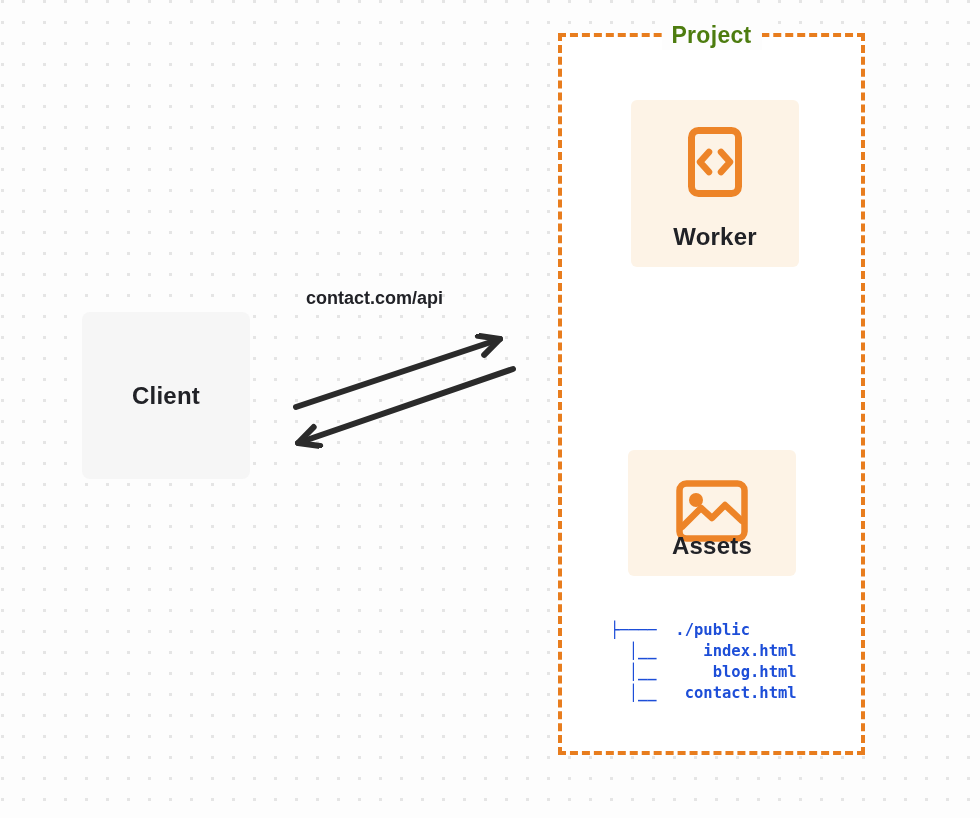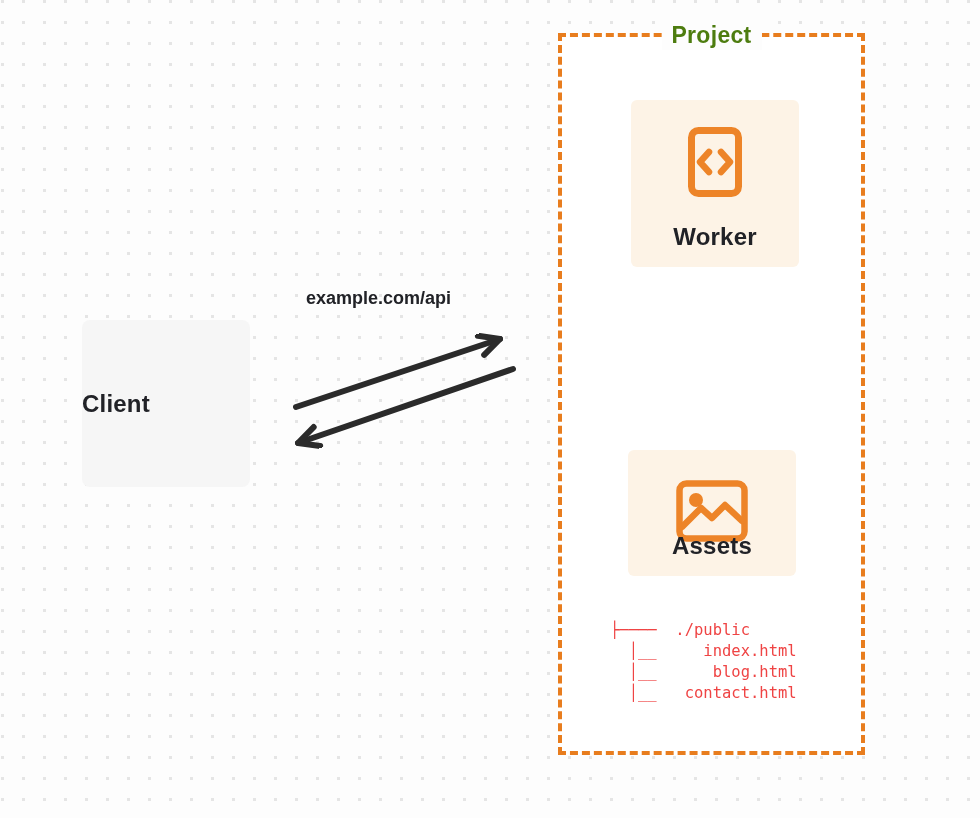--- a/index.html
+++ b/index.html
@@ -10,23 +10,23 @@
   }
   .canvas{
     position:relative;width:980px;height:818px;
     background-color:#FDFDFD;
     background-image:radial-gradient(circle,#E5E5E5 1.6px,transparent 1.9px);
     background-size:21px 21px;
     background-position:13px 12px;
   }
   
   .client-box{
-    position:absolute;left:82px;top:320px;width:168px;height:167px;
+    position:absolute;left:82px;top:312px;width:168px;height:167px;
     background:#F6F6F6;border-radius:8px;
-    display:flex;align-items:center;
+    display:flex;align-items:center;justify-content:center;
   }
   .node-label{
     font-size:24px;font-weight:bold;color:#212227;letter-spacing:.2px;
   }
   
   .request-label{
     position:absolute;left:306px;top:288px;
     font-size:18px;font-weight:bold;color:#212227;
   }
   
@@ -56,34 +56,34 @@
   .card-worker .card-icon{margin-top:27px;}
   .card-assets .card-icon{margin-top:30px;}
   .card-label{
     position:absolute;bottom:16px;left:0;width:100%;text-align:center;
     font-size:24px;font-weight:bold;color:#212227;letter-spacing:.2px;
   }
   
   .file-tree{
     position:absolute;left:48px;top:583px;margin:0;
     font-family:"DejaVu Sans Mono","Liberation Mono",monospace;
-    font-size:15.5px;font-weight:normal;line-height:21px;color:#ef4444;
+    font-size:15.5px;font-weight:bold;line-height:21px;color:#1d4ed8;
     white-space:pre;
   }
 </style>
 </head>
 <body>
 
 <div class="canvas">
 
   <div class="client-box">
     <span class="node-label">Client</span>
   </div>
 
-  <div class="request-label">example.com/api</div>
+  <div class="request-label">contact.com/api</div>
 
   <svg class="arrows" viewBox="0 0 980 818" xmlns="http://www.w3.org/2000/svg">
     <defs>
       <marker id="openhead" markerWidth="30" markerHeight="30" refX="24" refY="12" orient="auto" markerUnits="userSpaceOnUse">
         <path d="M4 2 L24 12 L4 22" fill="none" stroke="#2B2B2B" stroke-width="6" stroke-linecap="round" stroke-linejoin="round"></path>
       </marker>
     </defs>
     <line x1="296" y1="407" x2="500" y2="339" stroke="#2B2B2B" stroke-width="6" stroke-linecap="round" marker-end="url(#openhead)"></line>
     <line x1="513" y1="369" x2="298" y2="443" stroke="#2B2B2B" stroke-width="6" stroke-linecap="round" marker-end="url(#openhead)"></line>
   </svg>

